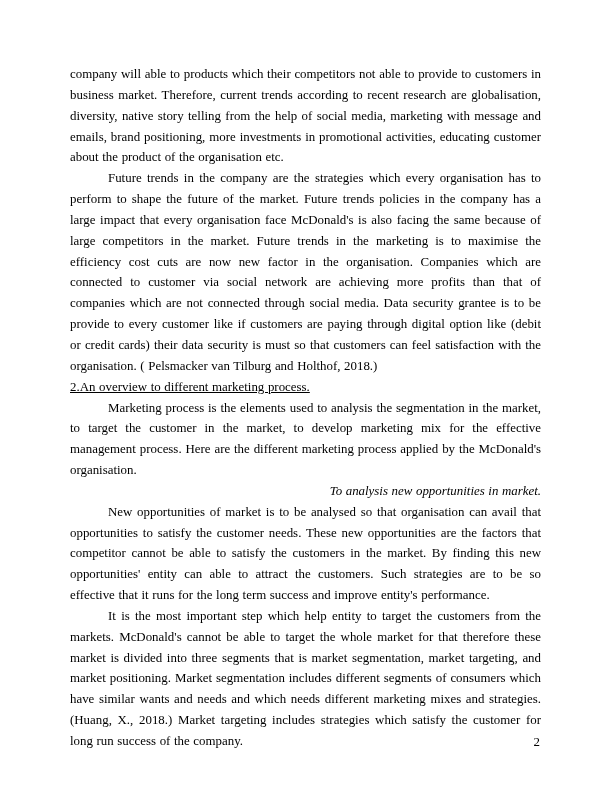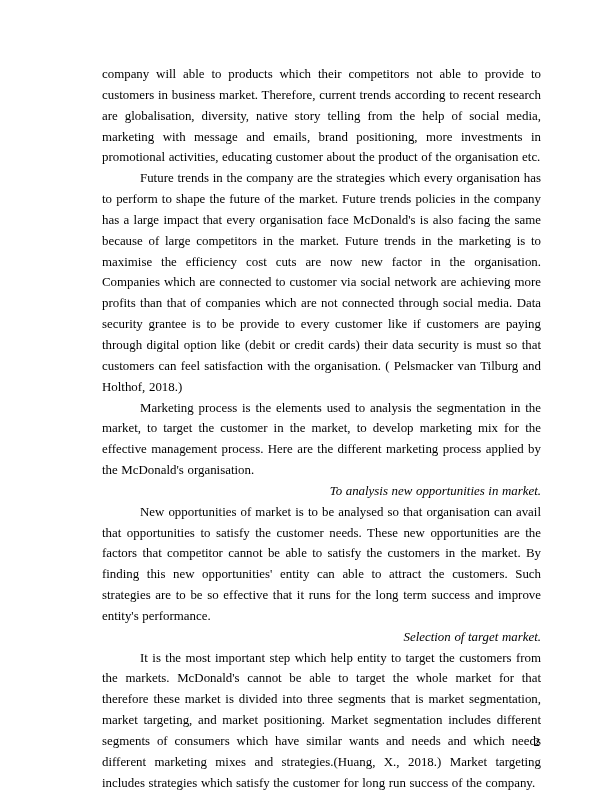--- a/index.html
+++ b/index.html
@@ -12,21 +12,21 @@
     height: 792px;
     font-family: "Liberation Serif", "DejaVu Serif", serif;
     color: #000000;
     overflow: hidden;
   }
   .page {
     position: relative;
     width: 612px;
     height: 792px;
     box-sizing: border-box;
-    padding: 64px 71px 0 102px;
+    padding: 64px 71px 0 70px;
     background: #ffffff;
   }
   .doc-body p {
     margin: 0;
     font-size: 12.9px;
     line-height: 20.85px;
     text-align: justify;
     word-spacing: 0.4px;
   }
   .doc-body p.indent {
@@ -48,20 +48,20 @@
     line-height: 14px;
   }
 </style>
 </head>
 <body>
 
 <div class="page">
   <div class="doc-body">
       <p class="body">company will able to products which their competitors not able to provide to customers in business market. Therefore, current trends according to recent research are globalisation, diversity, native story telling from the help of social media, marketing with message and emails, brand positioning, more investments in promotional activities, educating customer about the product of the organisation etc.</p>
       <p class="body indent">Future trends in the company are the strategies which every organisation has to perform to shape the future of the market. Future trends policies in the company has a large impact that every organisation face McDonald's is also facing the same because of large competitors in the market. Future trends in the marketing is to maximise the efficiency cost cuts are now new factor in the organisation. Companies which are connected to customer via social network are achieving more profits than that of companies which are not connected through social media. Data security grantee is to be provide to every customer like if customers are paying through digital option like (debit or credit cards) their data security is must so that customers can feel satisfaction with the organisation. ( Pelsmacker van Tilburg and Holthof, 2018.)</p>
+      <p class="heading">2.An overview to different marketing process.</p>
       <p class="body indent">Marketing process is the elements used to analysis the segmentation in the market, to target the customer in the market, to develop marketing mix for the effective management process. Here are the different marketing process applied by the McDonald's organisation.</p>
       <p class="italic">To analysis new opportunities in market.</p>
       <p class="body indent">New opportunities of market is to be analysed so that organisation can avail that opportunities to satisfy the customer needs. These new opportunities are the factors that competitor cannot be able to satisfy the customers in the market. By finding this new opportunities' entity can able to attract the customers. Such strategies are to be so effective that it runs for the long term success and improve entity's performance.</p>
-      <p class="italic">Selection of target market.</p>
       <p class="body indent">It is the most important step which help entity to target the customers from the markets. McDonald's cannot be able to target the whole market for that therefore these market is divided into three segments that is market segmentation, market targeting, and market positioning. Market segmentation includes different segments of consumers which have similar wants and needs and which needs different marketing mixes and strategies.(Huang, X., 2018.) Market targeting includes strategies which satisfy the customer for long run success of the company.</p>
     </div>
   <div class="page-number">2</div>
 </div>
 
 </body></html>

